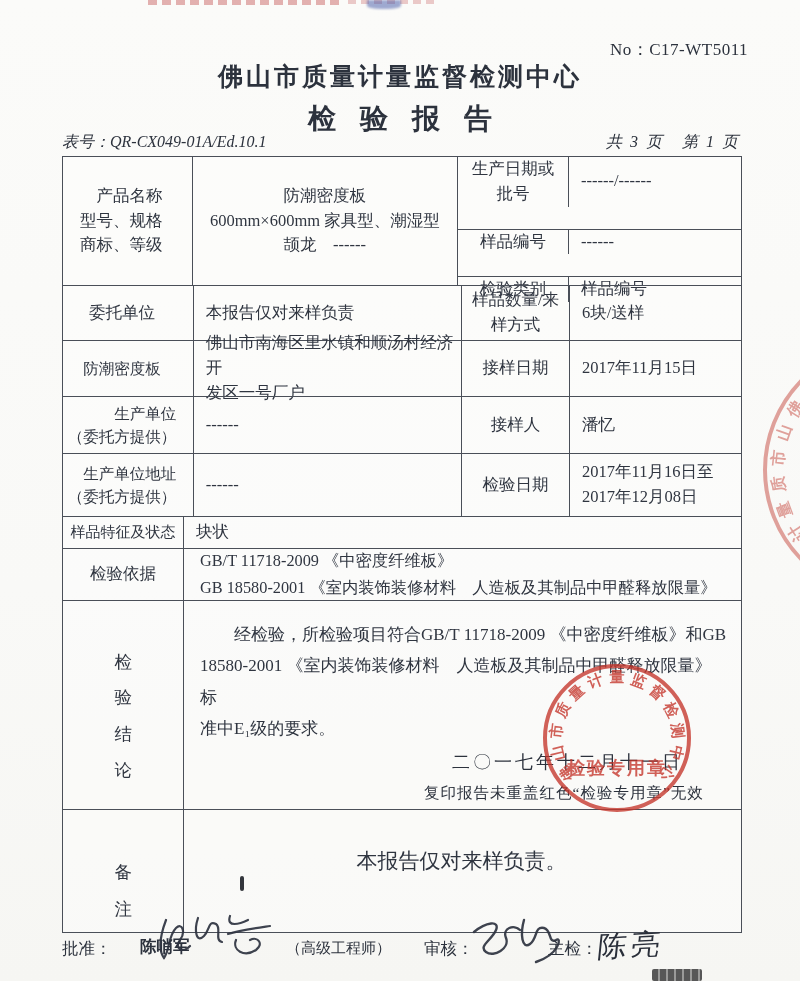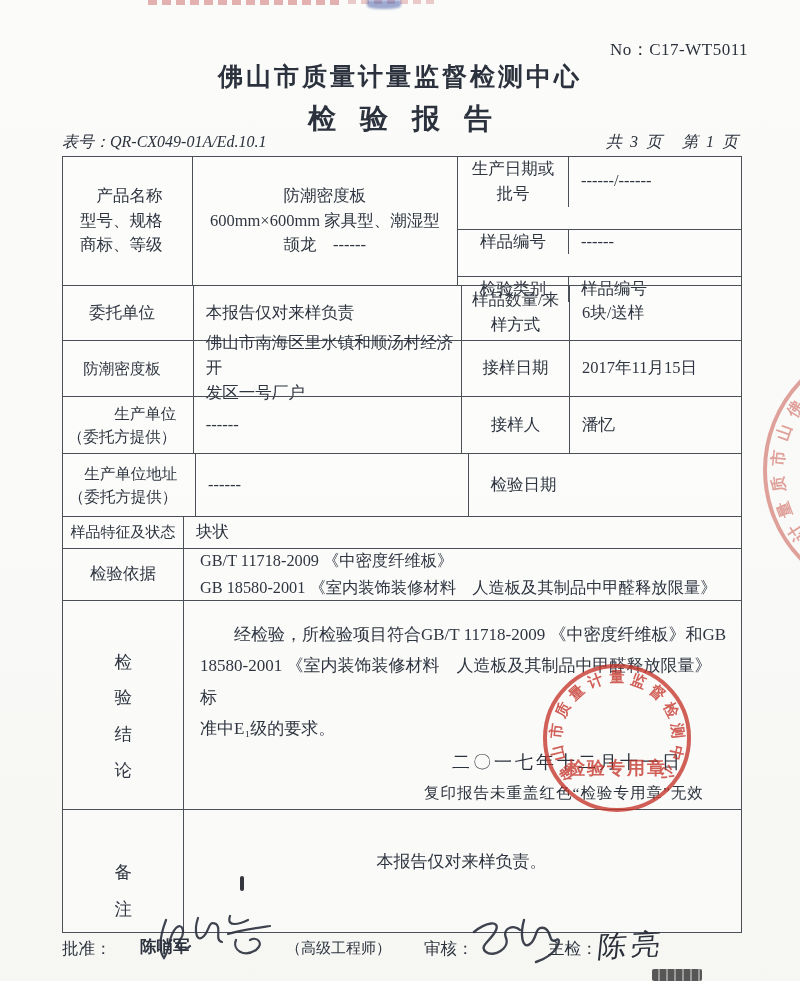--- a/index.html
+++ b/index.html
@@ -38,21 +38,21 @@
   .vcell{justify-content:center;}
   .vtext{writing-mode:vertical-rl;text-orientation:upright;font-size:17.5px;}
   .vtext.concl{letter-spacing:36px;padding-top:12px;}
   .vtext.rem{letter-spacing:36px;padding-top:28px;}
   .basis-cell{width:556px;padding:4px 4px 4px 16px;font-size:16.3px;line-height:1.6;align-items:center;}
   .concl-cell{width:556px;position:relative;align-items:flex-start;}
   .concl-text{padding:18px 12px 0 16px;font-size:17px;line-height:1.85;}
   .concl-date{position:absolute;left:268px;top:148px;font-size:18px;letter-spacing:3px;color:#2c323d;}
   .concl-note{position:absolute;left:240px;top:180px;font-size:15.5px;letter-spacing:1px;color:#2c323d;}
   .rem-cell{width:556px;justify-content:center;position:relative;}
-  .rem-text{font-size:17px;margin-bottom:18px;}
+  .rem-text{font-size:21px;margin-bottom:18px;}
   .ink-speck{position:absolute;left:56px;top:66px;width:4px;height:15px;background:#33363c;border-radius:2px;filter:blur(.4px);}
   
   .ft{position:absolute;font-size:16.5px;color:#2c323d;}
   .bold{font-weight:700;margin-left:30px;}
   .sig-svg{position:absolute;}
   .hand-name{position:absolute;font-size:29px;color:#2a2f3a;transform:skewX(-9deg) rotate(-3deg);letter-spacing:4px;}
   
   .stamp{position:absolute;pointer-events:none;}
   
   .art-top1{position:absolute;left:148px;top:0;width:192px;height:5px;
@@ -129,20 +129,22 @@
       <div class="c w2 padL">------</div>
       <div class="c w3">接样人</div>
       <div class="c w4">潘忆</div>
     </div>
 
     <div class="row" style="height:62px">
       <div class="c w1 ml" style="font-size:15.5px">生产单位地址
 （委托方提供）</div>
       <div class="c w2 padL">------</div>
       <div class="c w3">检验日期</div>
+      <div class="c w4 ml">2017年11月16日至
+2017年12月08日</div>
     </div>
 
     <div class="row" style="height:31px">
       <div class="c w1" style="font-size:15px">样品特征及状态</div>
       <div class="c padL" style="width:556px">块状</div>
     </div>
 
     <div class="row" style="height:51px">
       <div class="c w1">检验依据</div>
       <div class="c basis-cell ml">GB/T 11718-2009 《中密度纤维板》

